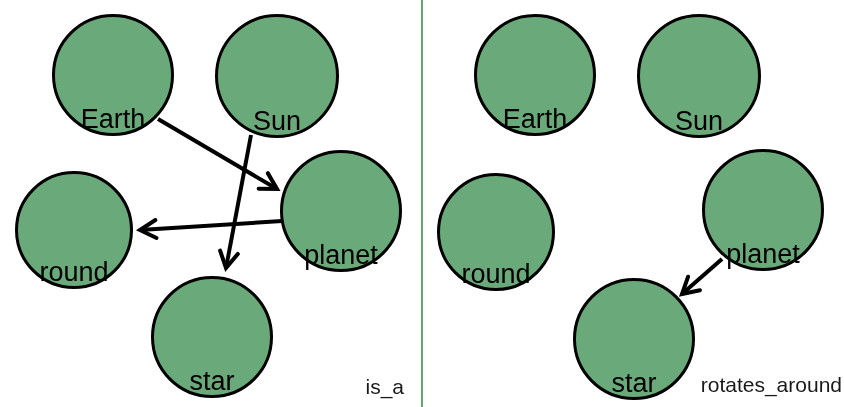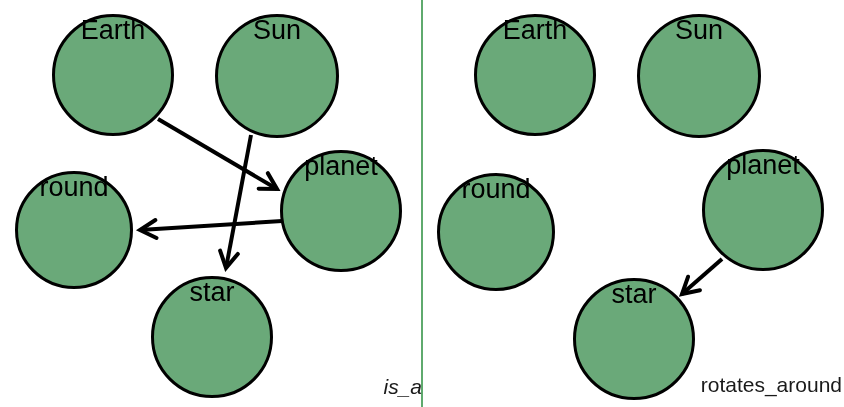--- a/index.html
+++ b/index.html
@@ -20,21 +20,21 @@
     background: var(--background);
     overflow: hidden;
     font-family: "Liberation Sans", sans-serif;
   }
   .node {
     position: absolute;
     border-radius: 50%;
     background: var(--node-fill);
     border: 3px solid var(--node-border);
     display: flex;
-    align-items: flex-start;
+    align-items: flex-end;
     justify-content: center;
     color: var(--node-text);
     font-size: 27px;
     line-height: 1;
   }
   .edges-layer {
     position: absolute;
     left: 0;
     top: 0;
     pointer-events: none;
@@ -59,21 +59,21 @@
     height: 407px;
     background: var(--divider);
   }
   .panel-label {
     position: absolute;
     font-size: 21px;
     color: var(--label-text);
     text-align: right;
     white-space: nowrap;
   }
-  .panel-label.left { left: 312px; top: 375px; width: 110px; font-style: italic; }
+  .panel-label.left { left: 294px; top: 375px; width: 110px; }
   .panel-label.right { left: 660px; top: 373px; width: 182px; }
 </style>
 </head>
 <body>
 
 <div class="canvas">
 
   <div class="node" style="left:52px; top:14px; width:122px; height:122px;">
     <span>Earth</span>
   </div>

